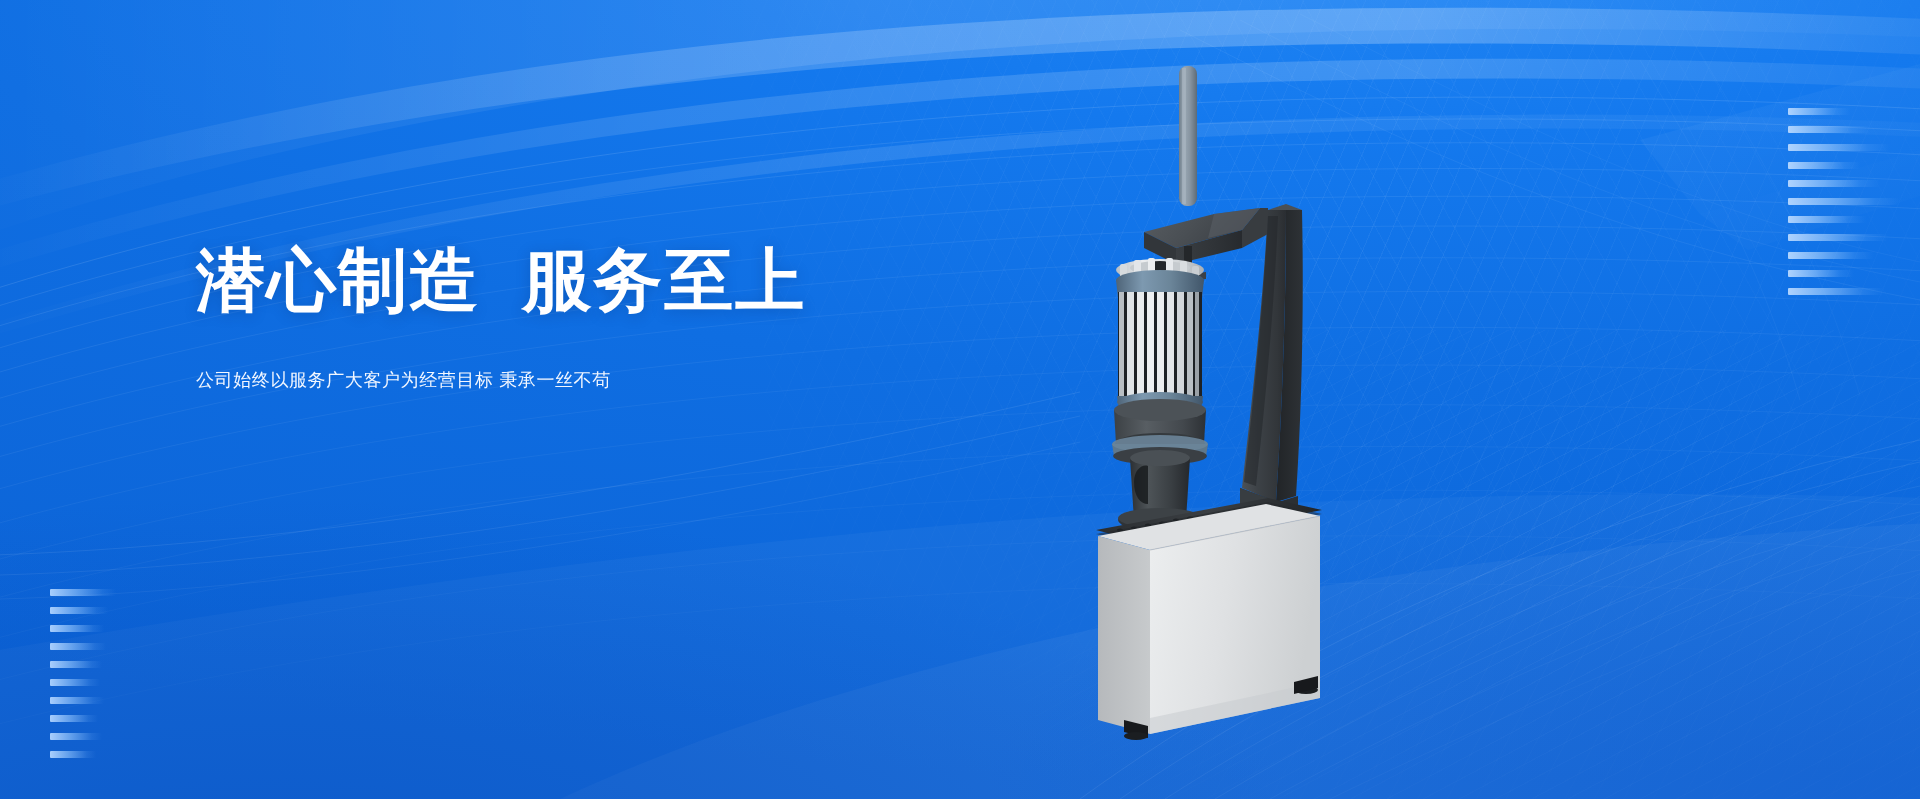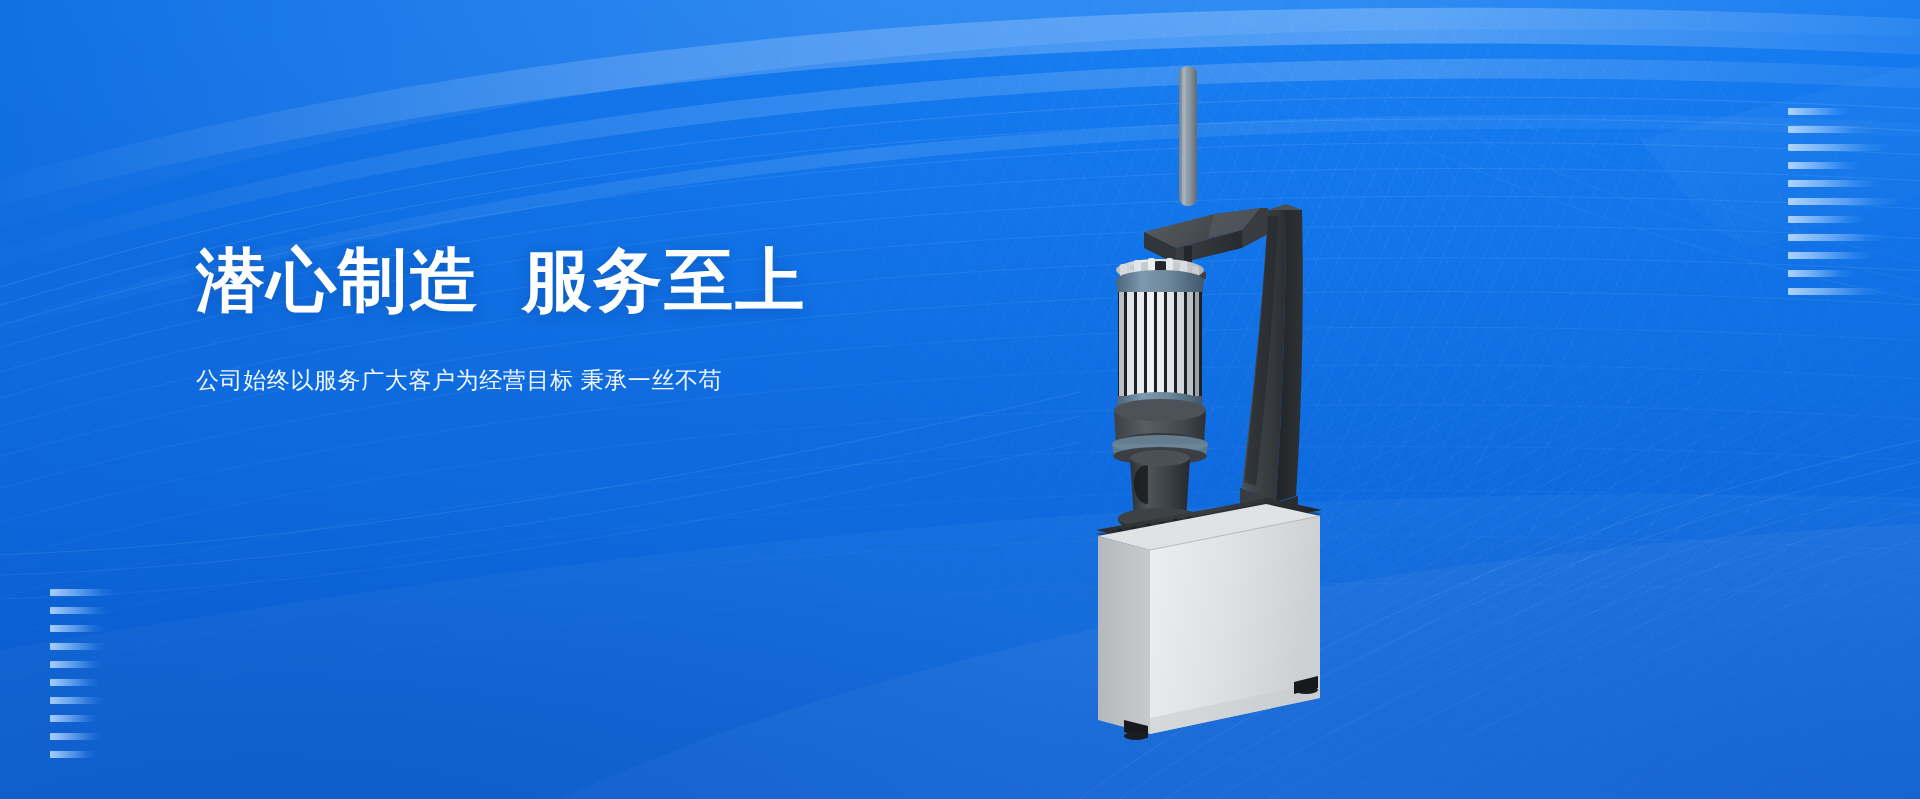--- a/index.html
+++ b/index.html
@@ -83,21 +83,21 @@
   .headline{
     font-size:69px;
     line-height:1.0;
     font-weight:700;
     letter-spacing:2px;
     white-space:pre;
     text-shadow:0 2px 14px rgba(3,44,106,.28);
   }
   .subcopy{ margin-top:44px; }
   .subline{
-    font-size:23px;
+    font-size:18px;
     line-height:42px;
     letter-spacing:.6px;
     color:#f2f7ff;
     white-space:pre;
   }
 
   
   .machine{
     position:absolute; left:1090px; top:58px; width:330px; height:700px;
   }

